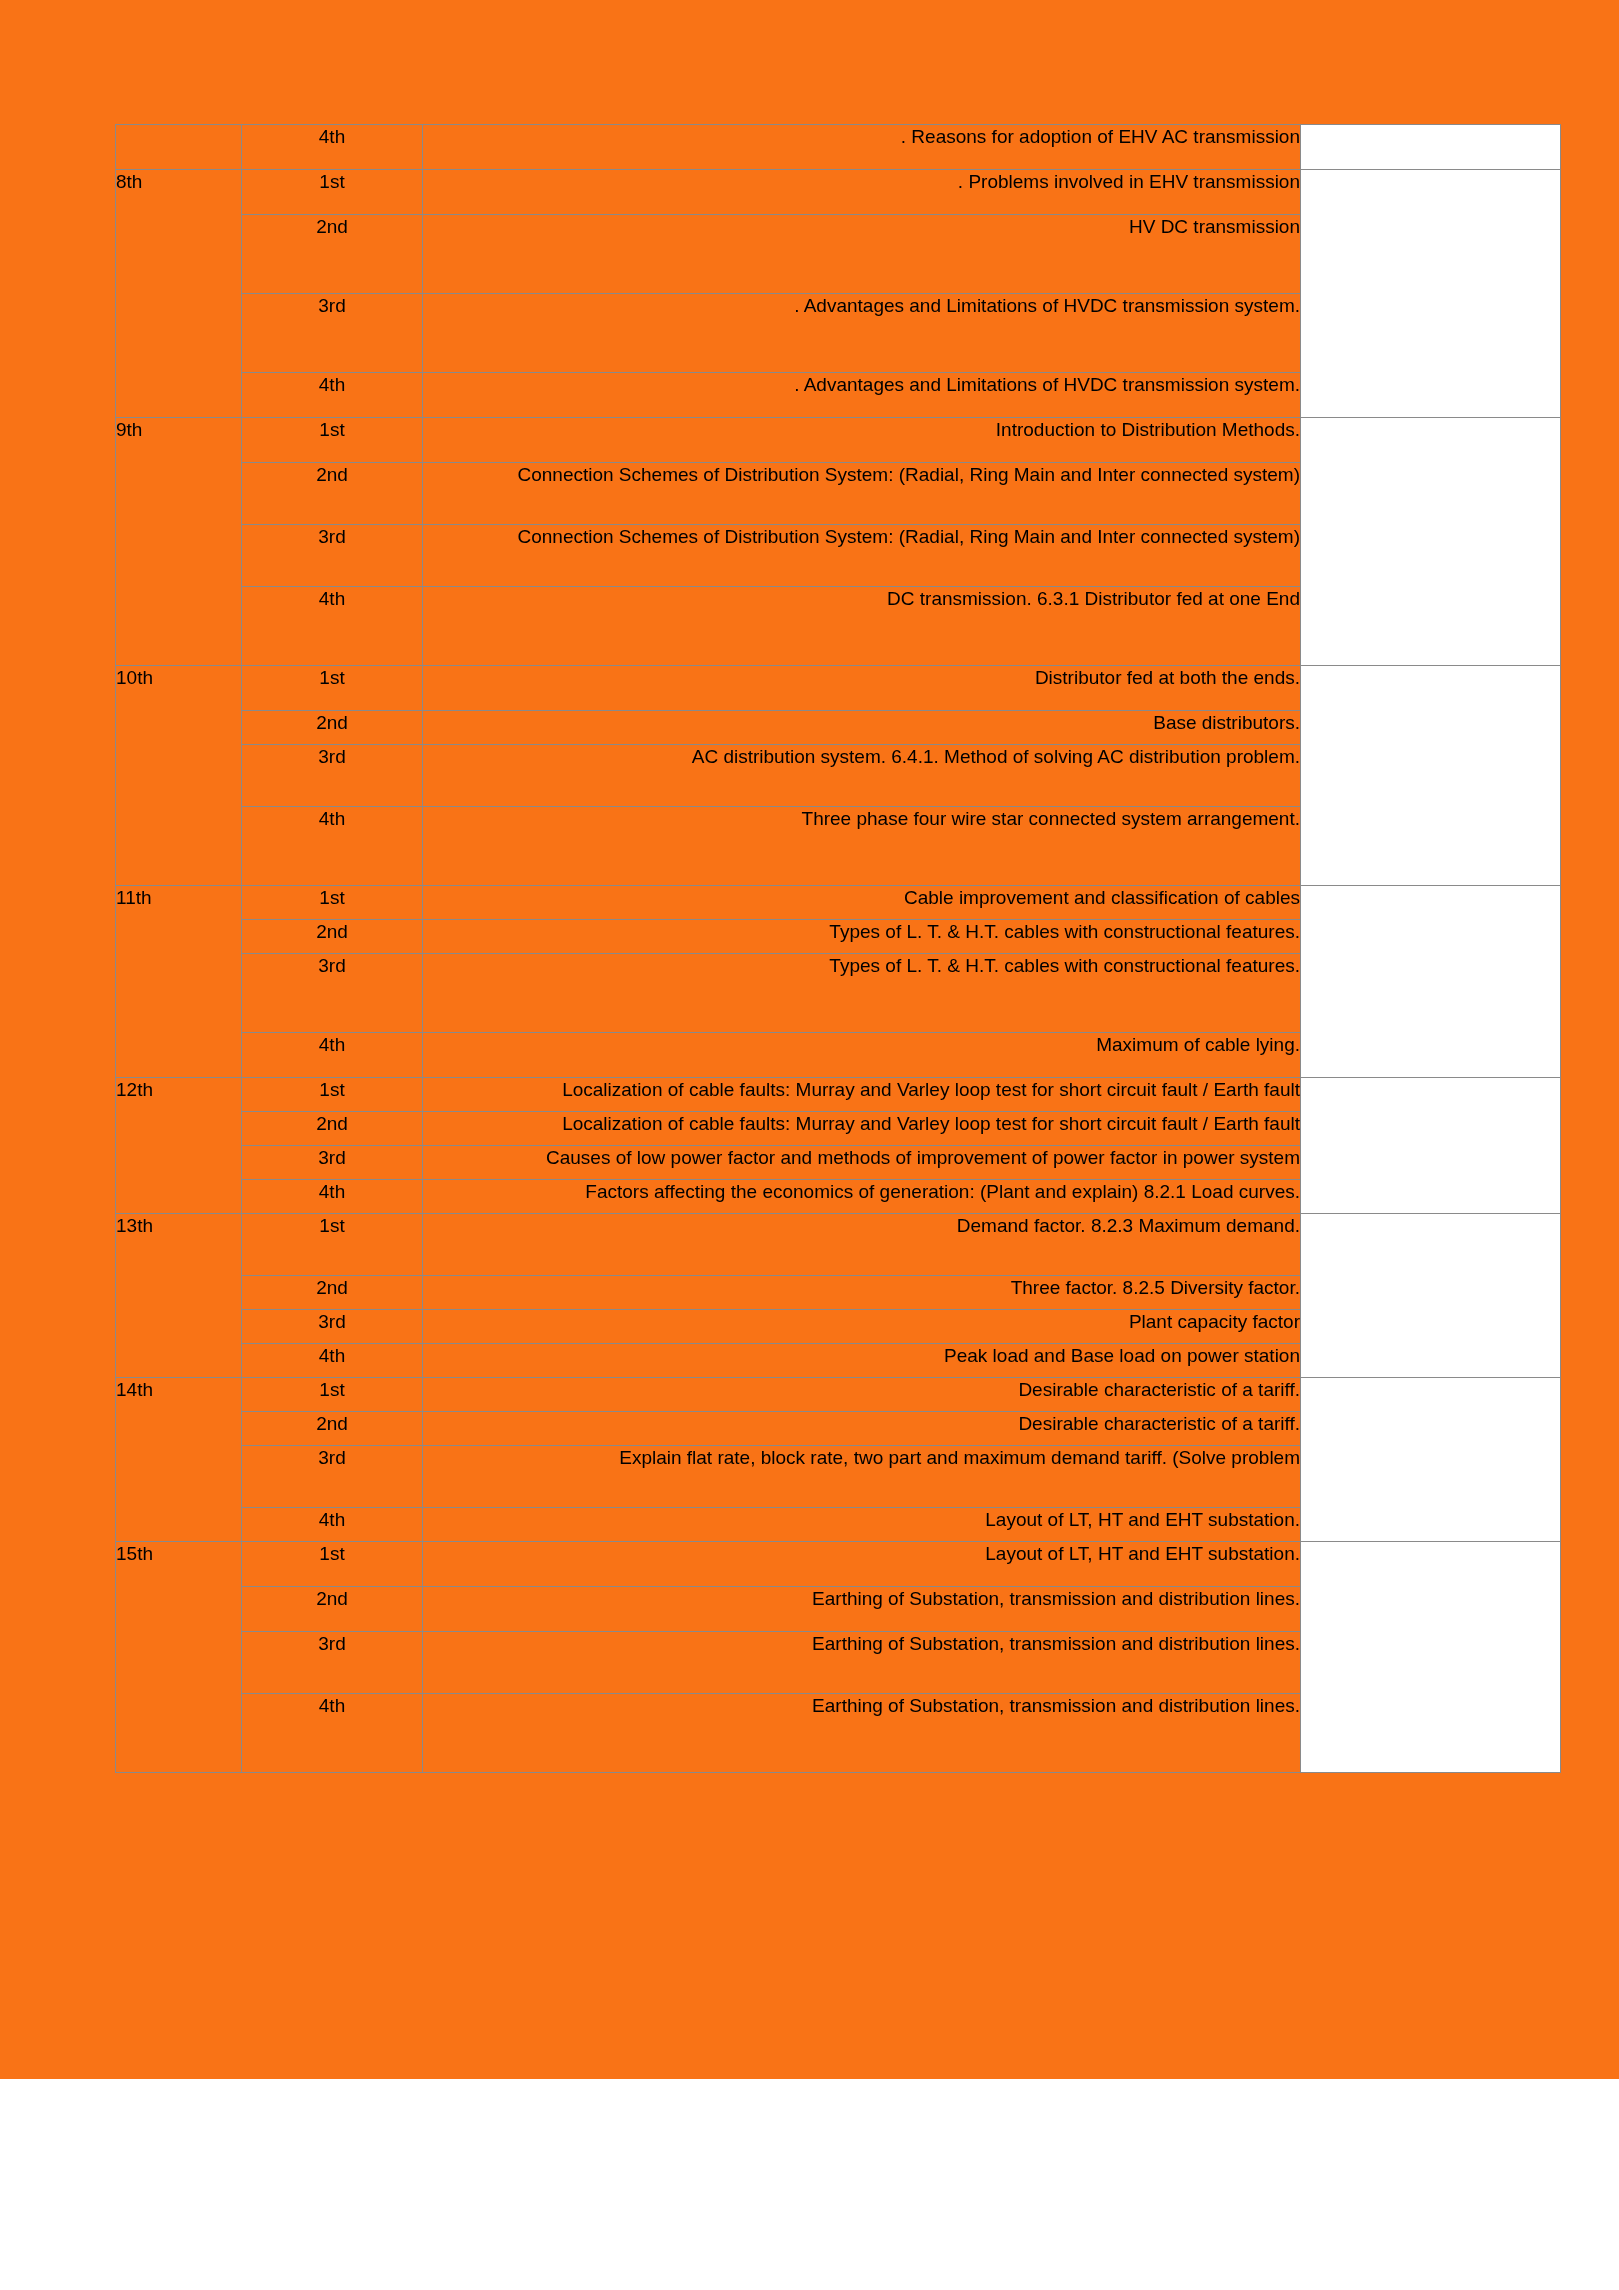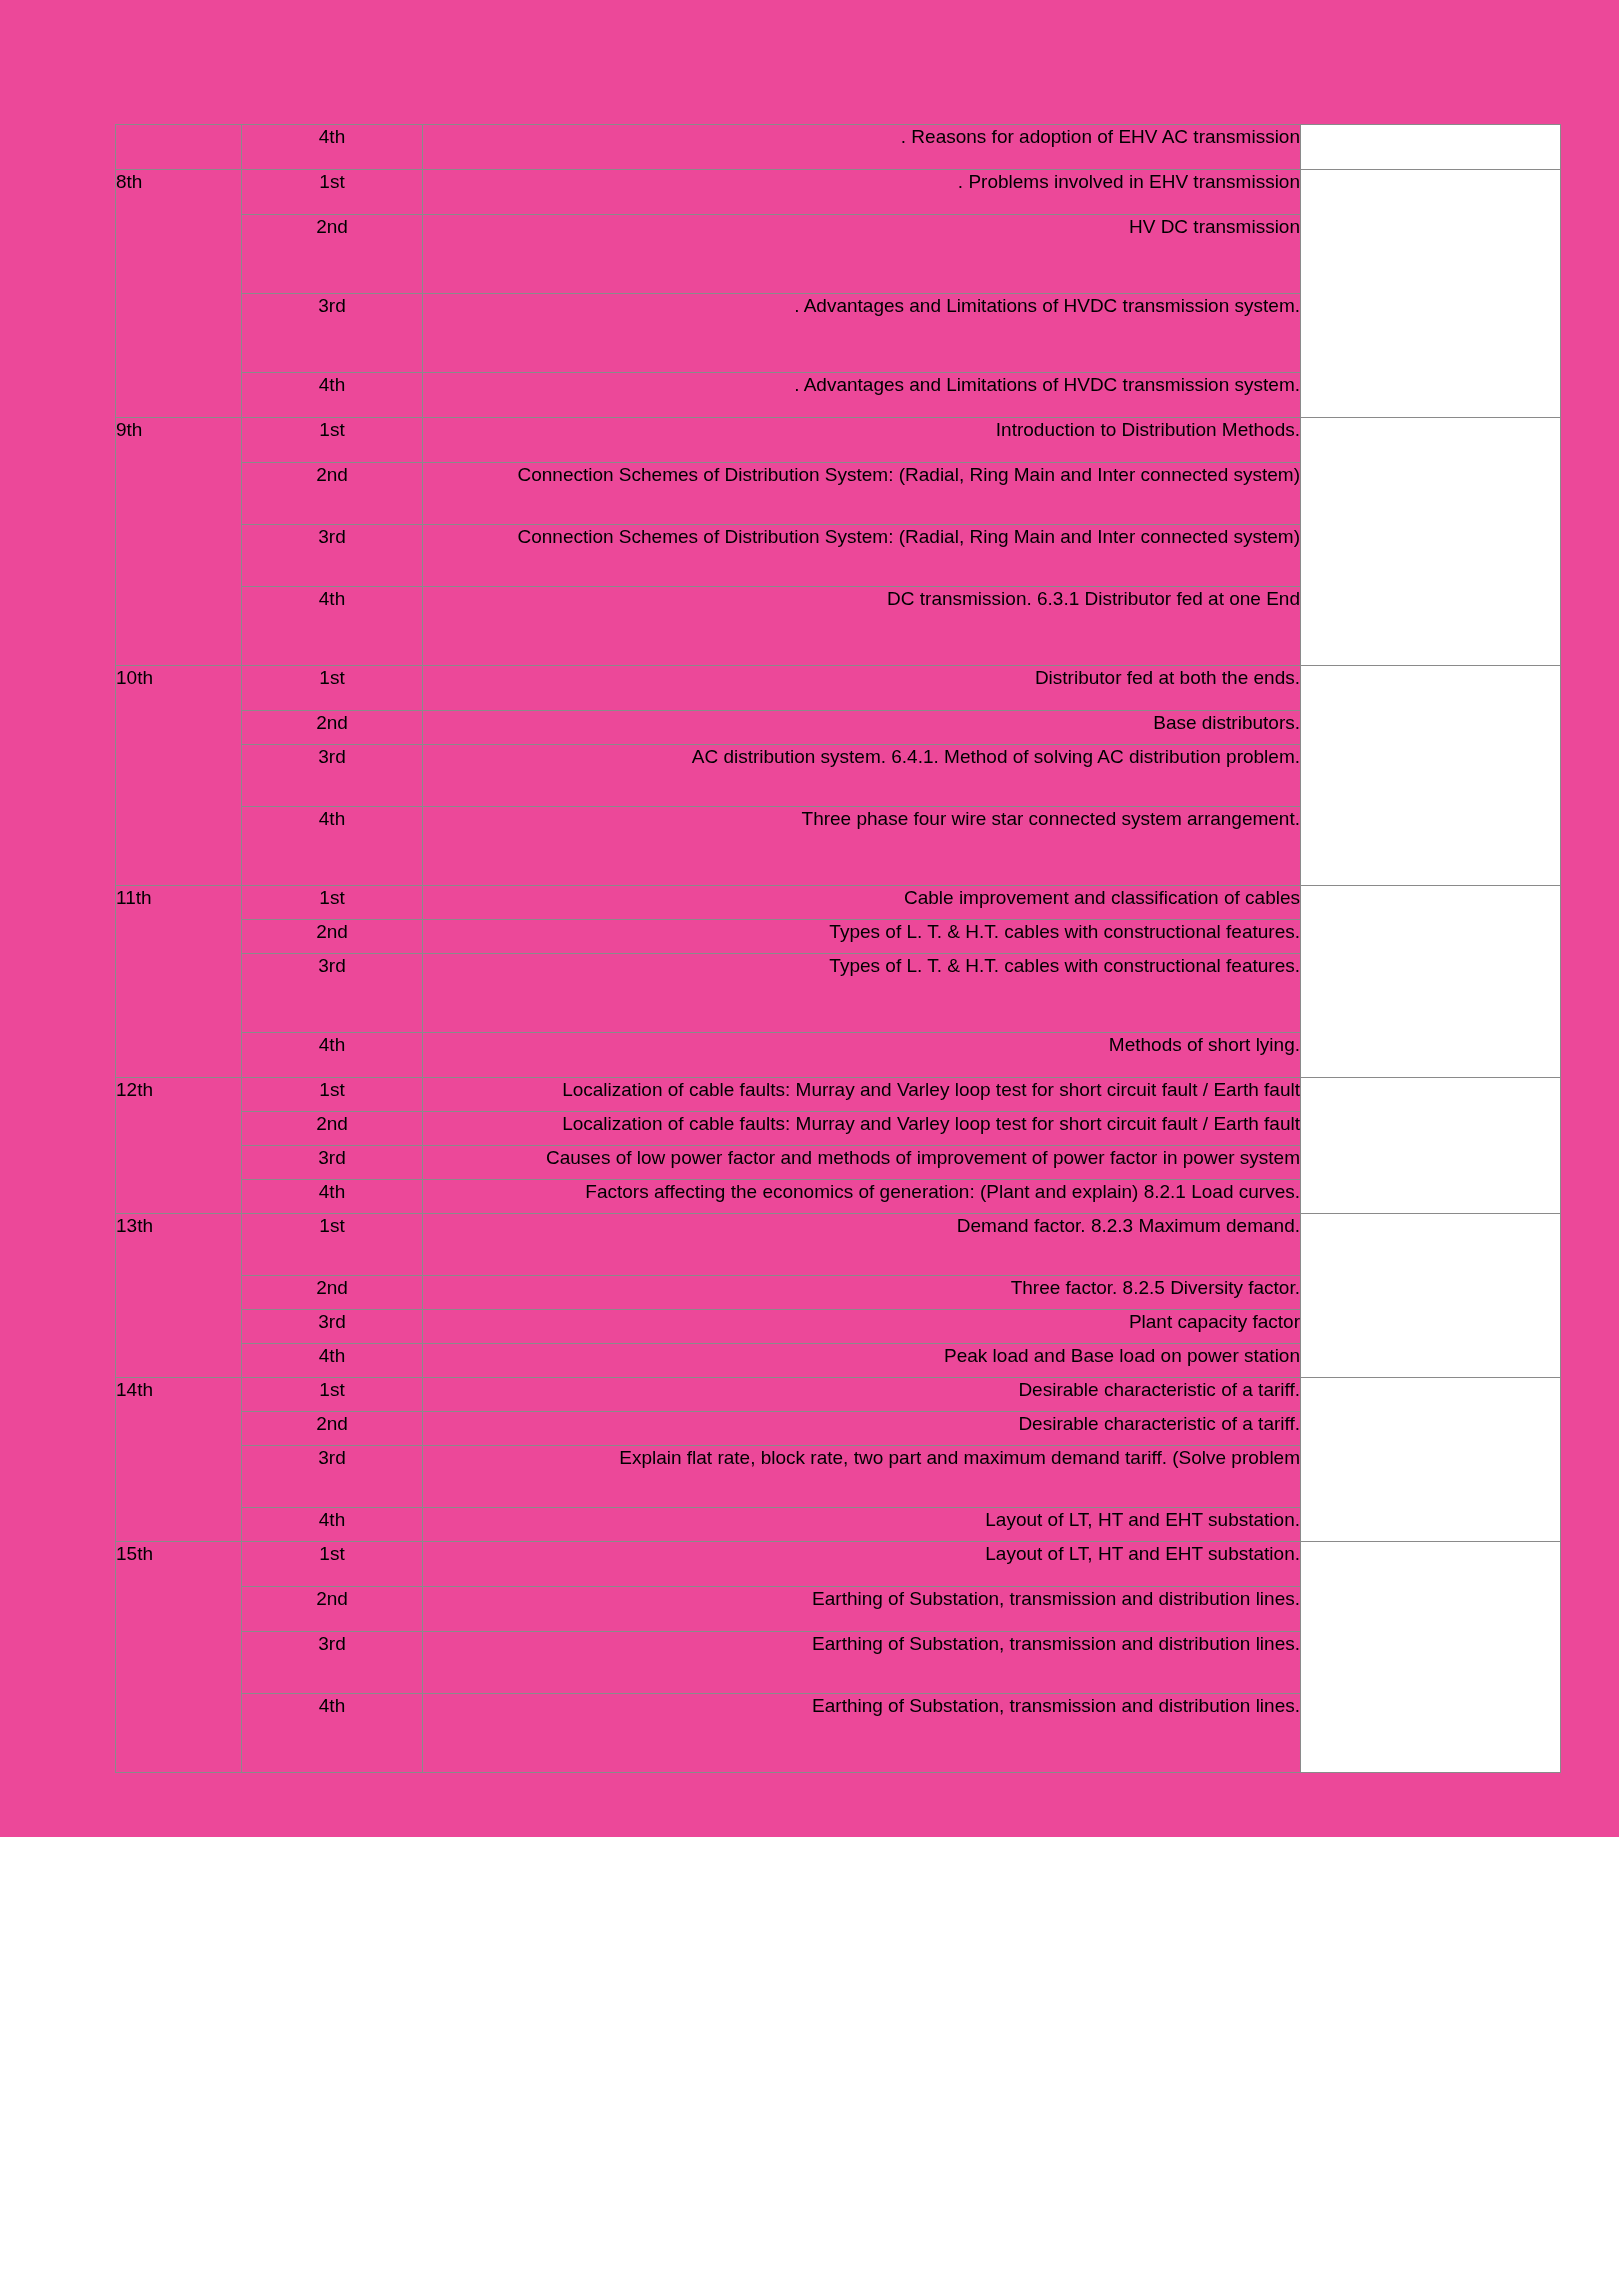--- a/index.html
+++ b/index.html
@@ -10,22 +10,22 @@
   body {
     width: 1620px;
     height: 2291px;
     font-family: "Liberation Sans", sans-serif;
     color: #000000;
     -webkit-font-smoothing: antialiased;
   }
   .page {
     position: relative;
     width: 1620px;
-    height: 1837px;
-    background: #ec4899;
+    height: 2079px;
+    background: #f97316;
     box-sizing: border-box;
     padding-left: 48px;
   }
   .sheet {
     position: absolute;
     left: 115px;
     top: 124px;
     width: 1444px;
   }
   table.schedule {
@@ -156,21 +156,21 @@
           <tr class="h-sm">
             <td class="period-cell">2nd</td>
             <td class="topic-cell">Types of L. T. &amp; H.T. cables with constructional features.</td>
           </tr>
           <tr class="h-xl">
             <td class="period-cell">3rd</td>
             <td class="topic-cell">Types of L. T. &amp; H.T. cables with constructional features.</td>
           </tr>
           <tr class="h-md">
             <td class="period-cell">4th</td>
-            <td class="topic-cell">Methods of short lying.</td>
+            <td class="topic-cell">Maximum of cable lying.</td>
           </tr>
           <tr class="h-sm">
             <td class="week-cell" rowspan="4">12th</td>
             <td class="period-cell">1st</td>
             <td class="topic-cell">Localization of cable faults: Murray and Varley loop test for short circuit fault / Earth fault</td>
             <td class="remark-cell" rowspan="4"></td>
           </tr>
           <tr class="h-sm">
             <td class="period-cell">2nd</td>
             <td class="topic-cell">Localization of cable faults: Murray and Varley loop test for short circuit fault / Earth fault</td>

